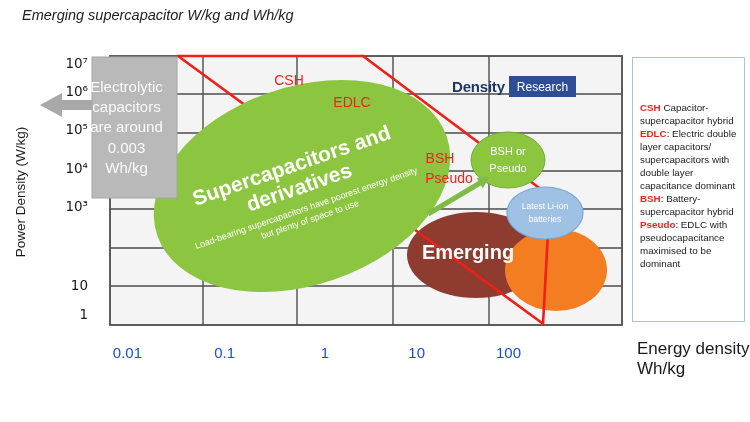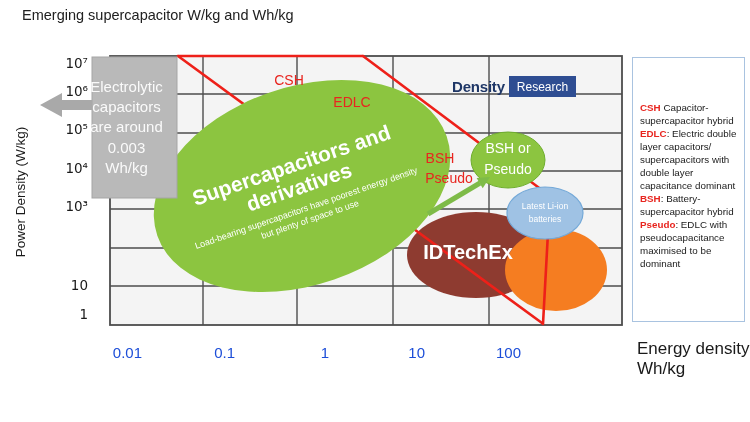--- a/index.html
+++ b/index.html
@@ -1,38 +1,38 @@
 <!DOCTYPE html>
 <html><head>
 <meta charset="utf-8">
 <style>
   html,body{margin:0;padding:0;background:#fff;}
   #stage{position:relative;width:750px;height:422px;background:#fff;overflow:hidden;
          font-family:"Liberation Sans",sans-serif;}
   #plot-svg{position:absolute;left:0;top:0;}
   .abs{position:absolute;}
-  .page-title{left:22px;top:7px;font-size:14.5px;color:#212121;}
+  .page-title{left:22px;top:7px;font-size:14.5px;color:#212121;font-style:italic;}
   .y-title{left:20px;top:192px;transform:translate(-50%,-50%) rotate(-90deg);
            white-space:nowrap;font-size:13.5px;color:#1a1a1a;}
   .ytick{left:0;width:88px;text-align:right;font-size:13.5px;color:#1a1a1a;
          font-family:"DejaVu Sans",sans-serif;}
   .xtick{width:64px;text-align:right;top:344px;font-size:15px;color:#1d4ed8;}
   .x-title{left:637px;top:339px;font-size:17px;color:#1a1a1a;}
   .redlabel{transform:translate(-50%,-50%);color:#e8251f;font-size:14px;white-space:nowrap;}
   .center{transform:translate(-50%,-50%);text-align:center;}
   .callout-text{left:84px;top:57px;width:85px;height:141px;display:flex;align-items:center;
       justify-content:center;text-align:center;color:rgba(255,255,255,.93);
       font-size:15px;line-height:1.35;padding:0 5px;box-sizing:border-box;}
   .supercap-block{left:300px;top:190px;transform:translate(-50%,-50%) rotate(-19deg);
       text-align:center;color:#fff;}
   .supercap-title{width:250px;font-size:21px;font-weight:bold;line-height:1.08;}
   .supercap-note{width:238px;font-size:9px;line-height:1.25;margin:6px auto 0;}
   .batteries-label{left:468px;top:252px;font-size:20px;font-weight:bold;color:#fff;white-space:nowrap;}
   .fuelcells-label{left:557px;top:268px;width:52px;font-size:19px;font-weight:bold;color:#fff;line-height:1.12;}
-  .bsh-ellipse-label{left:508px;top:159px;width:54px;font-size:14px;color:#fff;line-height:1.5;}
+  .bsh-ellipse-label{left:508px;top:159px;width:54px;font-size:11px;color:#fff;line-height:1.5;}
   .liion-label{left:545px;top:213px;width:48px;font-size:8.5px;color:#fff;line-height:1.55;}
   .logo{left:452px;top:76px;display:flex;align-items:center;}
   .logo-brand{font-size:15px;font-weight:bold;color:#1e3666;letter-spacing:-.2px;}
   .logo-suffix{margin-left:4px;background:#2e4d92;color:#fff;font-size:12px;padding:4px 8px 3px;}
   .legend-box{left:632px;top:57px;width:113px;height:265px;box-sizing:border-box;
       border:1.5px solid #a9c3e0;background:#fff;padding:43px 7px 0 7px;
       font-size:9.8px;line-height:1.33;color:#1a1a1a;}
   .legend-box p{margin:0;}
   .legend-term{color:#e8251f;font-weight:bold;}
 </style>
@@ -107,21 +107,21 @@
   <div class="abs redlabel" style="left:440px;top:158px">BSH</div>
   <div class="abs redlabel" style="left:449px;top:178px">Pseudo</div>
 
   <div class="abs callout-text">Electrolytic capacitors are around 0.003 Wh/kg</div>
 
   <div class="abs supercap-block">
     <div class="supercap-title">Supercapacitors and derivatives</div>
     <div class="supercap-note">Load-bearing supercapacitors have poorest energy density but plenty of space to use</div>
   </div>
 
-  <div class="abs center batteries-label">IDTechEx</div>
+  <div class="abs center batteries-label">Emerging</div>
   <div class="abs center bsh-ellipse-label">BSH or Pseudo</div>
   <div class="abs center liion-label">Latest Li-ion batteries</div>
 
   <div class="abs logo">
     <span class="logo-brand">Density</span>
     <span class="logo-suffix">Research</span>
   </div>
 
   <div class="abs legend-box">
     <p><span class="legend-term">CSH</span><span> Capacitor-supercapacitor hybrid</span></p>

